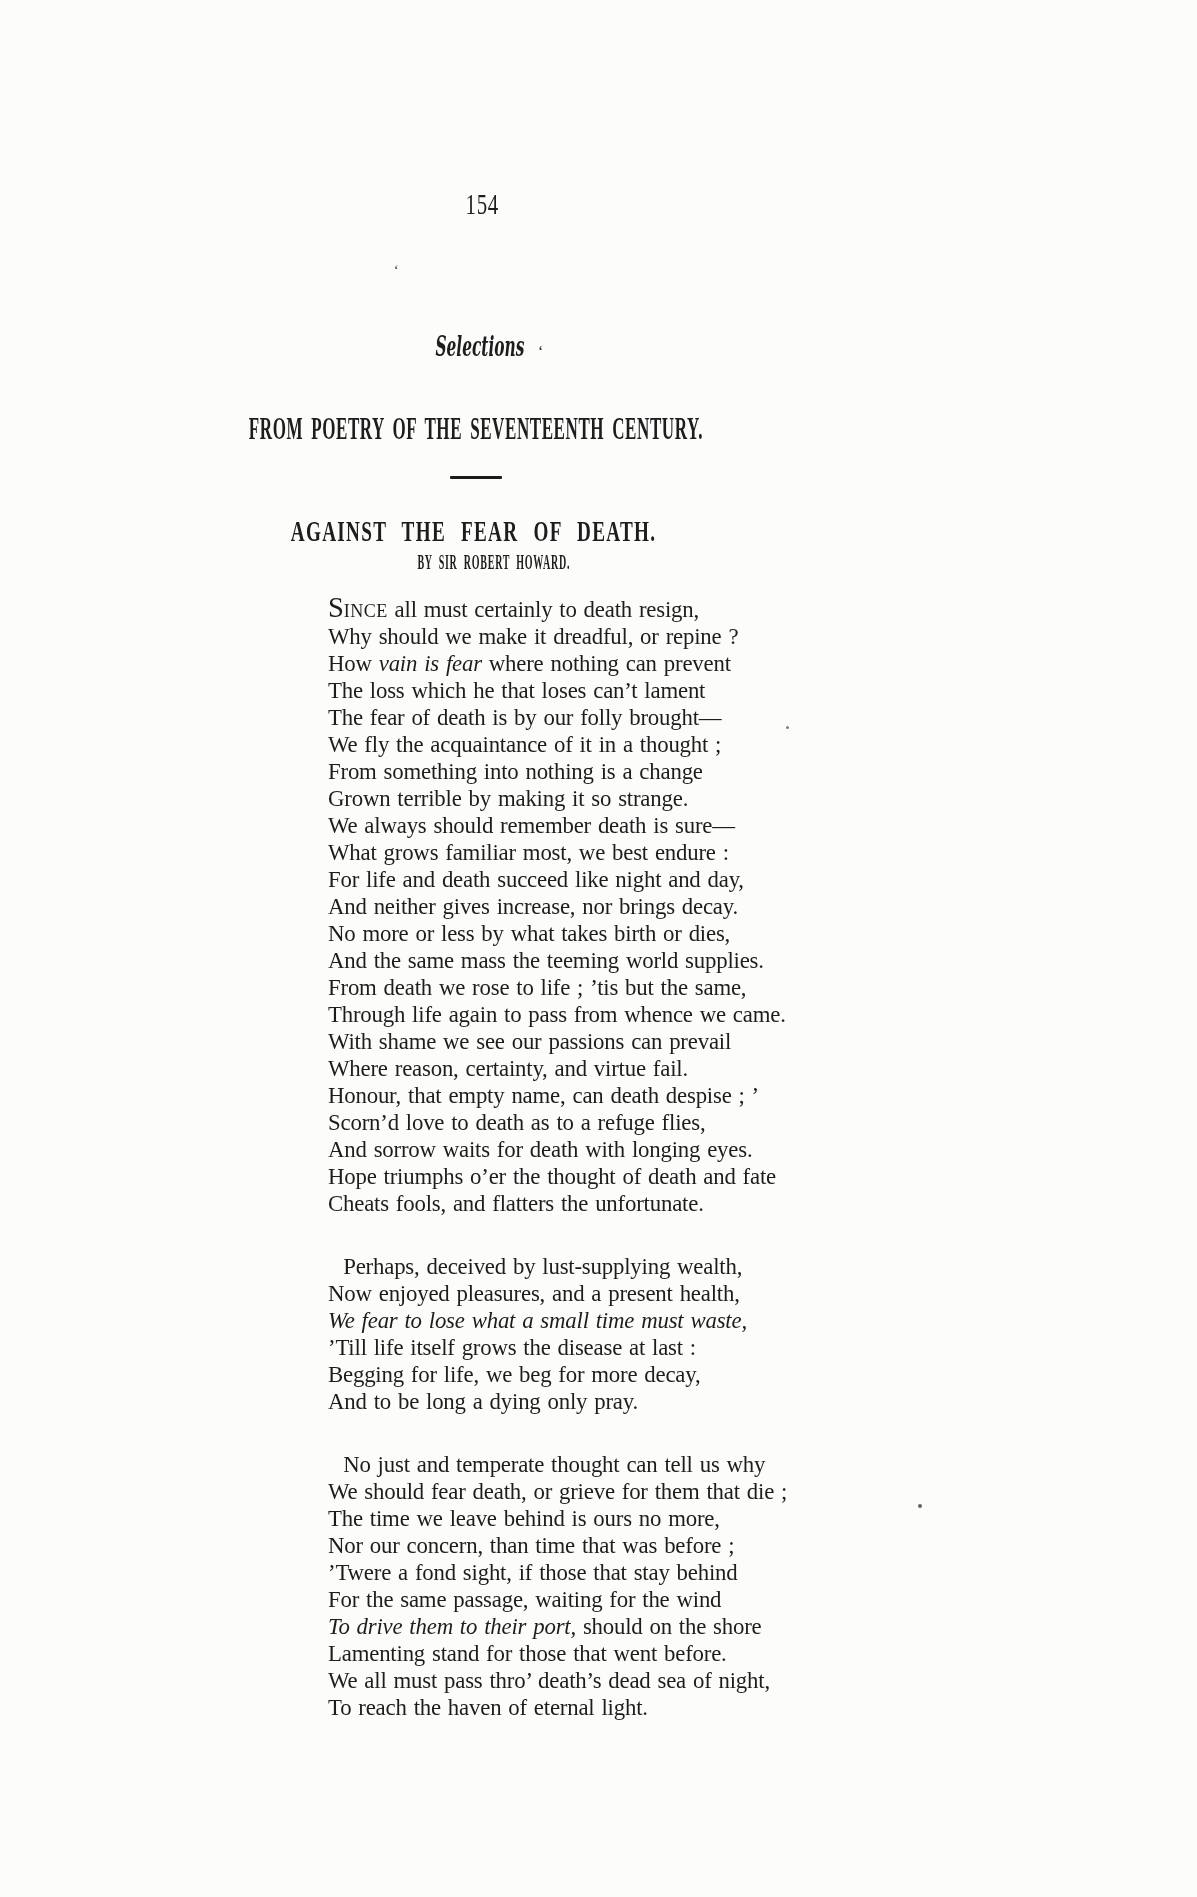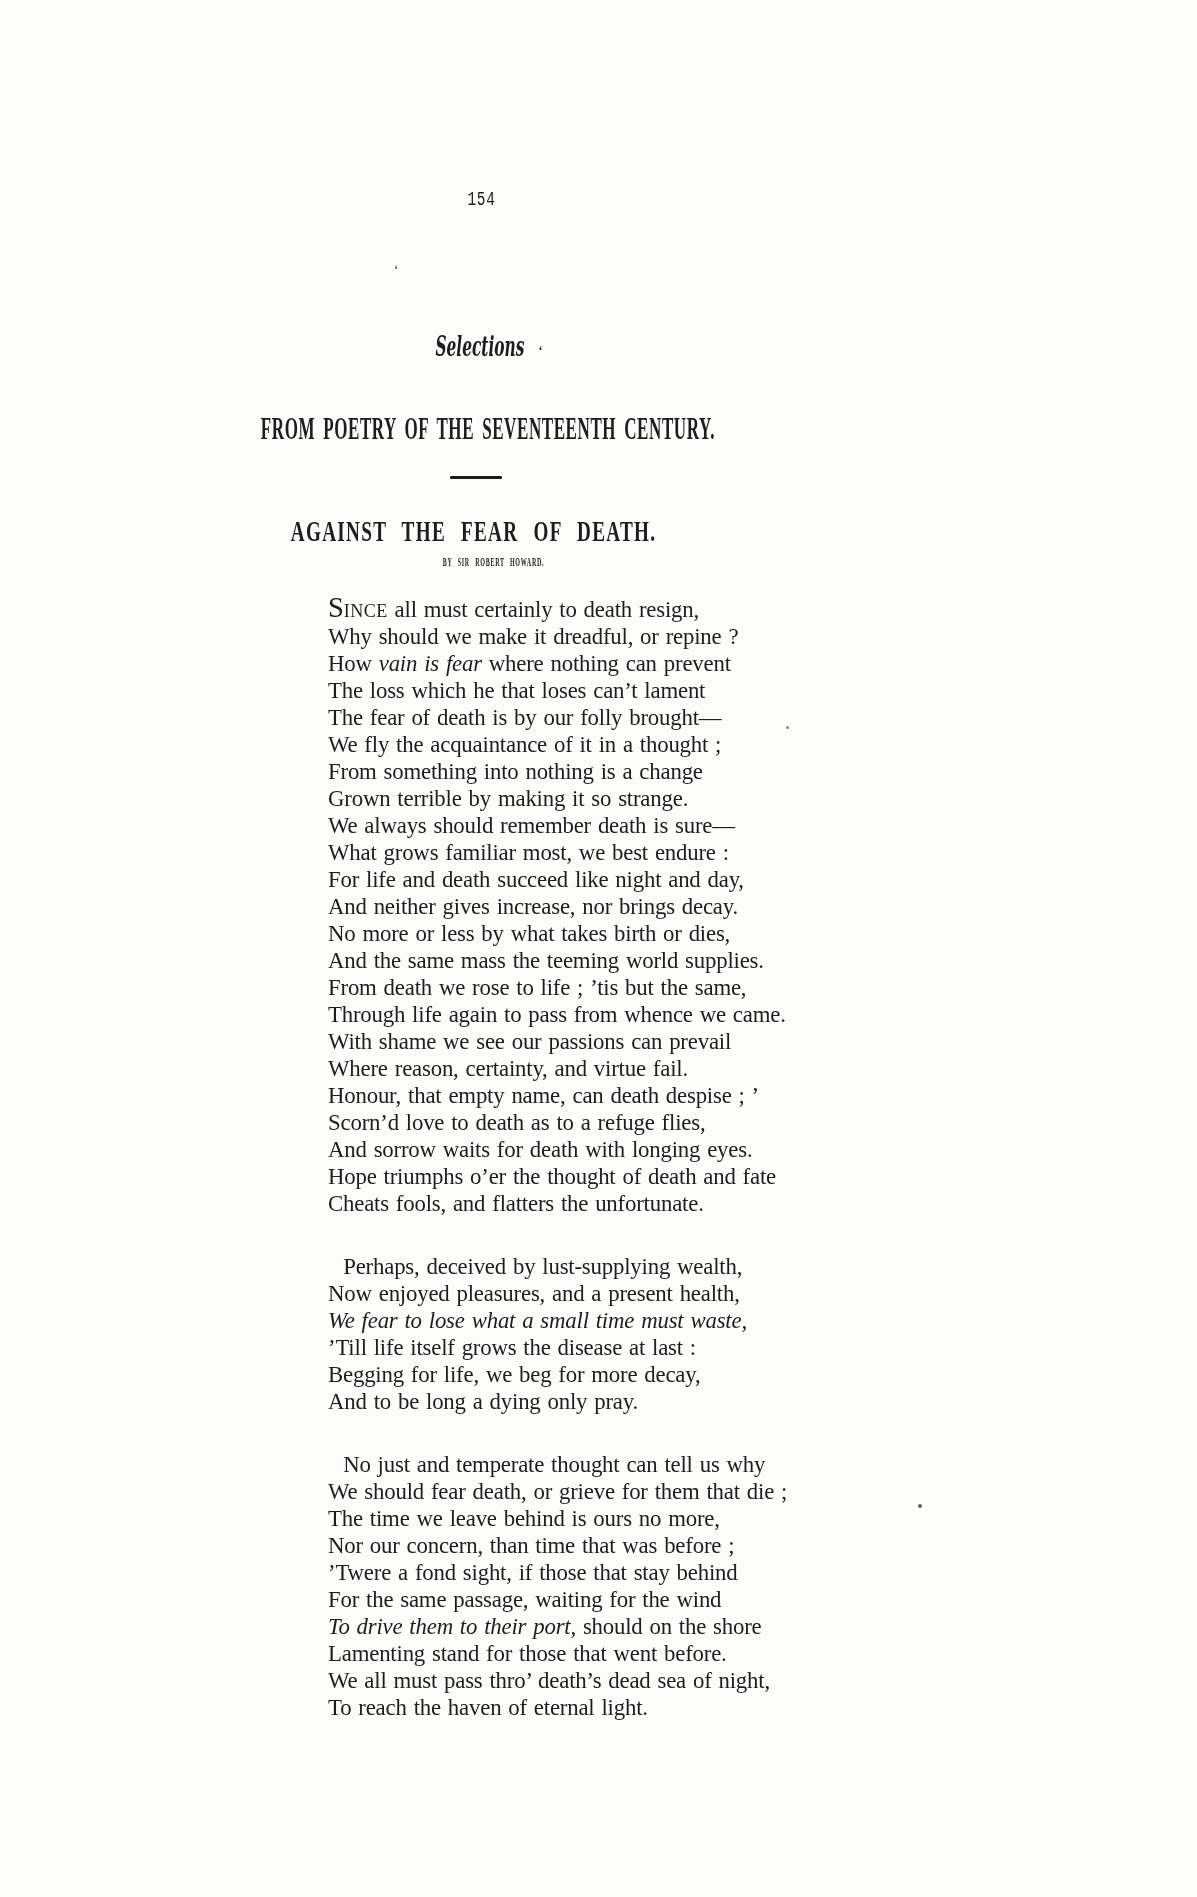--- a/index.html
+++ b/index.html
@@ -7,34 +7,34 @@
     position:relative;
     width:1197px;height:1897px;
     background:#fcfcfb;
     font-family:"Liberation Serif", serif;
     color:#1d1d1d;
     overflow:hidden;
   }
   
   .hdr{position:absolute;left:0;text-align:center;white-space:nowrap;}
   .hdr .sq{display:inline-block;transform-origin:50% 50%;}
-  .pagenum{top:188px;width:964px;font-size:20px;letter-spacing:1px;font-family:Liberation Mono, monospace;}
+  .pagenum{top:188px;width:964px;font-size:29px;letter-spacing:1px;}
   .pagenum .sq{transform:scaleX(.72);}
   .masthead{top:321px;width:960px;font-family:"DejaVu Serif", serif;
             font-size:28px;font-style:italic;font-weight:bold;line-height:52px;}
   .masthead .sq{transform:scaleX(.55);}
   .series{top:413px;width:952px;font-size:31px;font-weight:bold;
-          word-spacing:6px;letter-spacing:1px;line-height:32px;padding-left:12px;}
+          word-spacing:6px;letter-spacing:1px;line-height:32px;}
   .series .sq{transform:scaleX(.55);}
   .rule{position:absolute;left:450px;top:476px;width:52px;height:3px;
         background:#1b1b1b;border-radius:1px;}
   .title{top:503px;width:948px;font-size:30px;font-weight:bold;
          word-spacing:14px;letter-spacing:2px;line-height:32px;margin-top:12px;}
   .title .sq{transform:scaleX(.64);}
-  .byline{top:551px;width:988px;font-size:12px;font-weight:bold;
+  .byline{top:551px;width:988px;font-size:20px;font-weight:bold;
           word-spacing:6px;letter-spacing:1.5px;line-height:22px;}
   .byline .sq{transform:scaleX(.50);}
 
   
   .poem{
     position:absolute;left:328px;top:596px;
     font-size:24px;line-height:27px;letter-spacing:-.2px;word-spacing:1.5px;
     transform:scaleX(.95);transform-origin:0 0;
     white-space:nowrap;
   }

